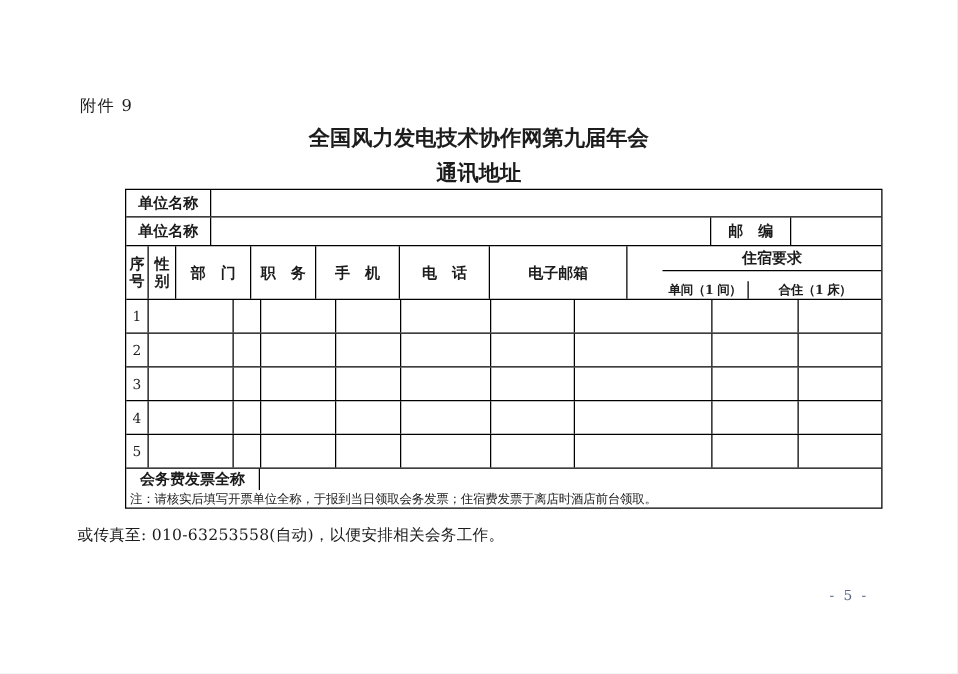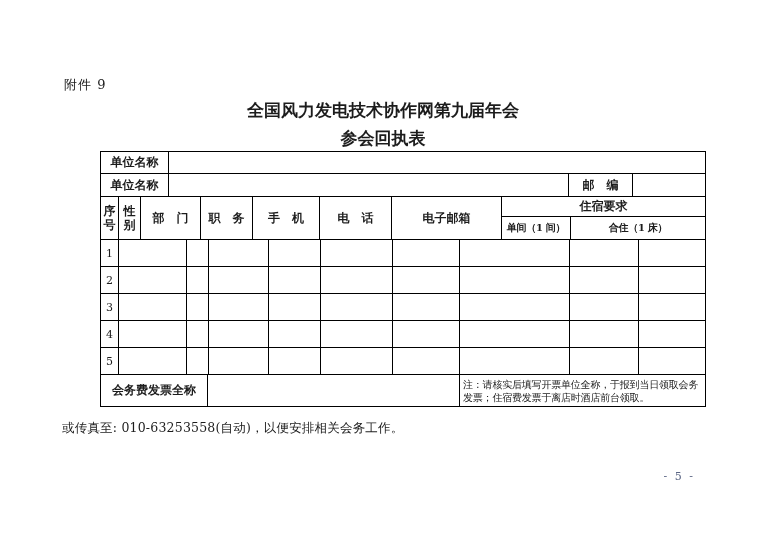--- a/index.html
+++ b/index.html
@@ -37,45 +37,45 @@
     text-align: center; overflow: hidden;
   }
   .td.last, .th.last { border-right: none; }
   .label { font-weight: 600; }
   .flexfill { flex: 1; border-right: none; }
   
   .rowA { height: 22px; }
   .rowB { height: 23px; }
   .rowH { height: 43px; }
   .rowBody { height: 27px; }
-  .rowInv { height: 31px; }
+  .rowInv { height: 31px; flex-direction: column; }
   
   .c0 { width: 18px; }
   .c1 { width: 68px; }
   .c2 { width: 22px; }
   .c3 { width: 60px; }
   .c4 { width: 52px; }
   .c5 { width: 72px; }
   .c6 { width: 67px; }
   .c7 { width: 110px; }
   .c8 { width: 69px; }
   .c9 { flex: 1; }
   .wrapcol { word-break: break-all; line-height: 1.2; padding: 0 2px; }
   .th { font-weight: 600; }
   
   .w-label { width: 68px; }
   .w-addr { width: 400px; }
   .w-post { width: 64px; }
   
-  .lodge { flex: 1; display: flex; flex-direction: column; border-right: none; }
+  .lodge { flex: 1; display: flex; flex-direction: column; border-right: none; margin-left: 28px; }
   .lodge-top {
     height: 20px; border-bottom: 1px solid #000;
     display: flex; align-items: center; justify-content: center; font-weight: 600;
   }
-  .lodge-bottom { flex: 1; display: flex; }
+  .lodge-bottom { flex: 1; display: flex; align-items: flex-end; }
   .lodge-bottom .th { font-size: 10px; font-weight: 600; letter-spacing: -0.3px; }
   .num { font-size: 11px; }
   
   .w-inv { width: 107px; font-weight: 600; }
   .w-invval { width: 252px; }
   .note-cell {
     flex: 1; border-right: none;
     font-size: 10px; line-height: 13px; text-align: left;
     justify-content: flex-start; padding: 1px 3px;
     letter-spacing: -0.2px;
@@ -91,21 +91,21 @@
     font-size: 11px; color: #5a6584; letter-spacing: 2px;
   }
 </style>
 </head>
 <body>
 
 <div class="page">
 
   <div class="attachment">附件 9</div>
   <div class="title">全国风力发电技术协作网第九届年会</div>
-  <div class="subtitle">参会回执表</div>
+  <div class="subtitle">通讯地址</div>
 
   <div class="ftable">
 
     <div class="tr rowA">
       <div class="td label w-label">单位名称</div>
       <div class="td flexfill"></div>
     </div>
 
     <div class="tr rowB">
       <div class="td label w-label">单位名称</div>

